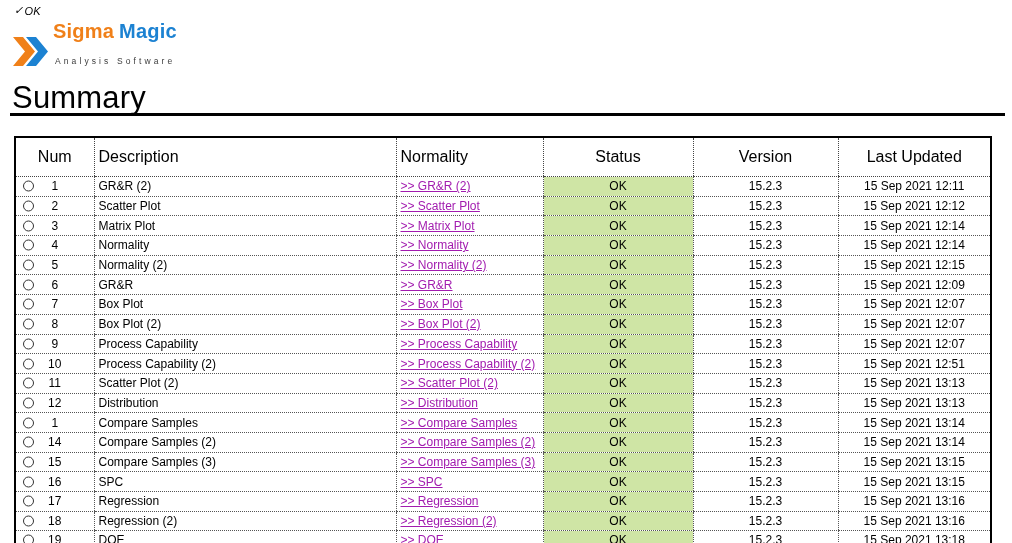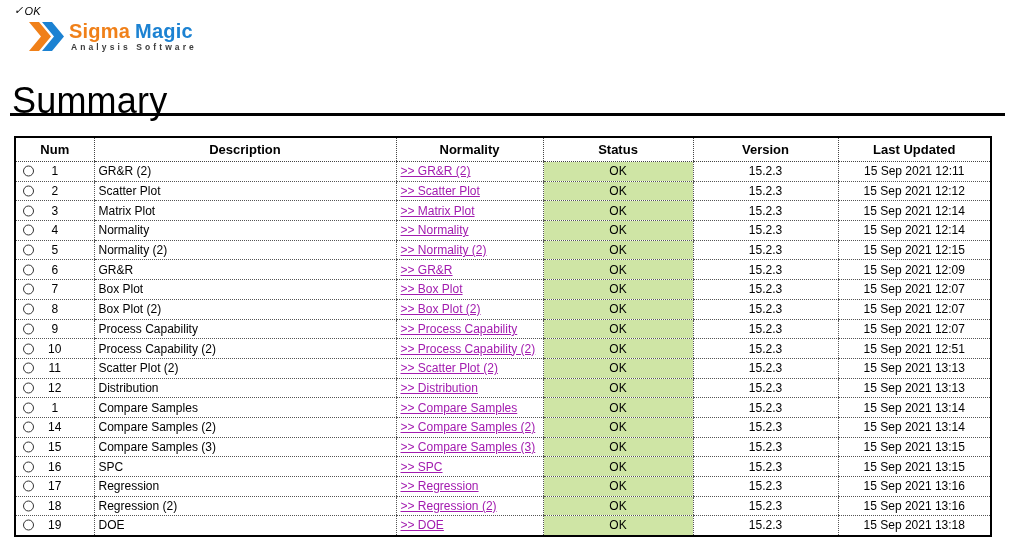--- a/index.html
+++ b/index.html
@@ -15,35 +15,35 @@
   .canvas { position: absolute; inset: 0; width: 1012px; height: 543px; background: #fff; }
 
   
   .status-note {
     position: absolute; left: 14px; top: 4px;
     font-style: italic; font-size: 11px; letter-spacing: 0.2px;
     display: flex; align-items: center; gap: 1px;
   }
 
   
-  .logo { position: absolute; left: 29px; top: 21px; display: flex; align-items: center; }
+  .logo { position: absolute; left: 13px; top: 21px; display: flex; align-items: flex-end; }
   .logo-mark { width: 36px; height: 29px; margin-right: 4px; }
   .logo-text { line-height: 1; }
   .logo-title { font-size: 20px; font-weight: bold; letter-spacing: 0.2px; }
   .logo-title .part1 { color: var(--brand-orange); }
   .logo-title .part2 { color: var(--brand-blue); margin-left: 5px; }
   .logo-subtitle {
     font-size: 8.5px; color: #3c3c3c; letter-spacing: 3.1px;
-    margin-top: 2px; margin-left: 2px; font-weight: bold;
+    margin-top: 16px; margin-left: 2px; font-weight: normal;
   }
 
   
   .page-title {
     position: absolute; left: 12px; top: 80px;
-    font-size: 36px; font-weight: 400; letter-spacing: 0.2px;
+    font-size: 31px; font-weight: 400; letter-spacing: 0.2px;
   }
   .title-rule {
     position: absolute; left: 10px; top: 113px; width: 995px; height: 3px;
     background: #000;
   }
 
   
   .summary-table {
     position: absolute; left: 14px; top: 136px; width: 976px;
     border-collapse: collapse; table-layout: fixed;
@@ -51,26 +51,26 @@
     font-size: 12px;
   }
   .summary-table col.c-num  { width: 79px; }
   .summary-table col.c-desc { width: 302px; }
   .summary-table col.c-ws   { width: 147px; }
   .summary-table col.c-stat { width: 150px; }
   .summary-table col.c-ver  { width: 145px; }
   .summary-table col.c-upd  { width: 153px; }
 
   .summary-table th {
-    height: 22px; font-size: 13px; font-weight: bold;
+    height: 22px; font-size: 16px; font-weight: normal;
     border-bottom: 1px dotted #444; border-left: 1px dotted #444;
-    padding: 4px 4px; white-space: nowrap; overflow: hidden;
+    padding: 10px 4px; white-space: nowrap; overflow: hidden;
   }
   .summary-table th:first-child { border-left: none; text-align: center; }
-  .th-left { text-align: center; }
+  .th-left { text-align: left; }
   .th-center { text-align: center; }
 
   .summary-table td {
     height: 19.7px;
     border-bottom: 1px dotted #555; border-left: 1px dotted #555;
     padding: 0 4px; white-space: nowrap; overflow: hidden;
     vertical-align: middle;
   }
   .summary-table tr:last-child td { border-bottom: none; }
   .summary-table td:first-child { border-left: none; }

